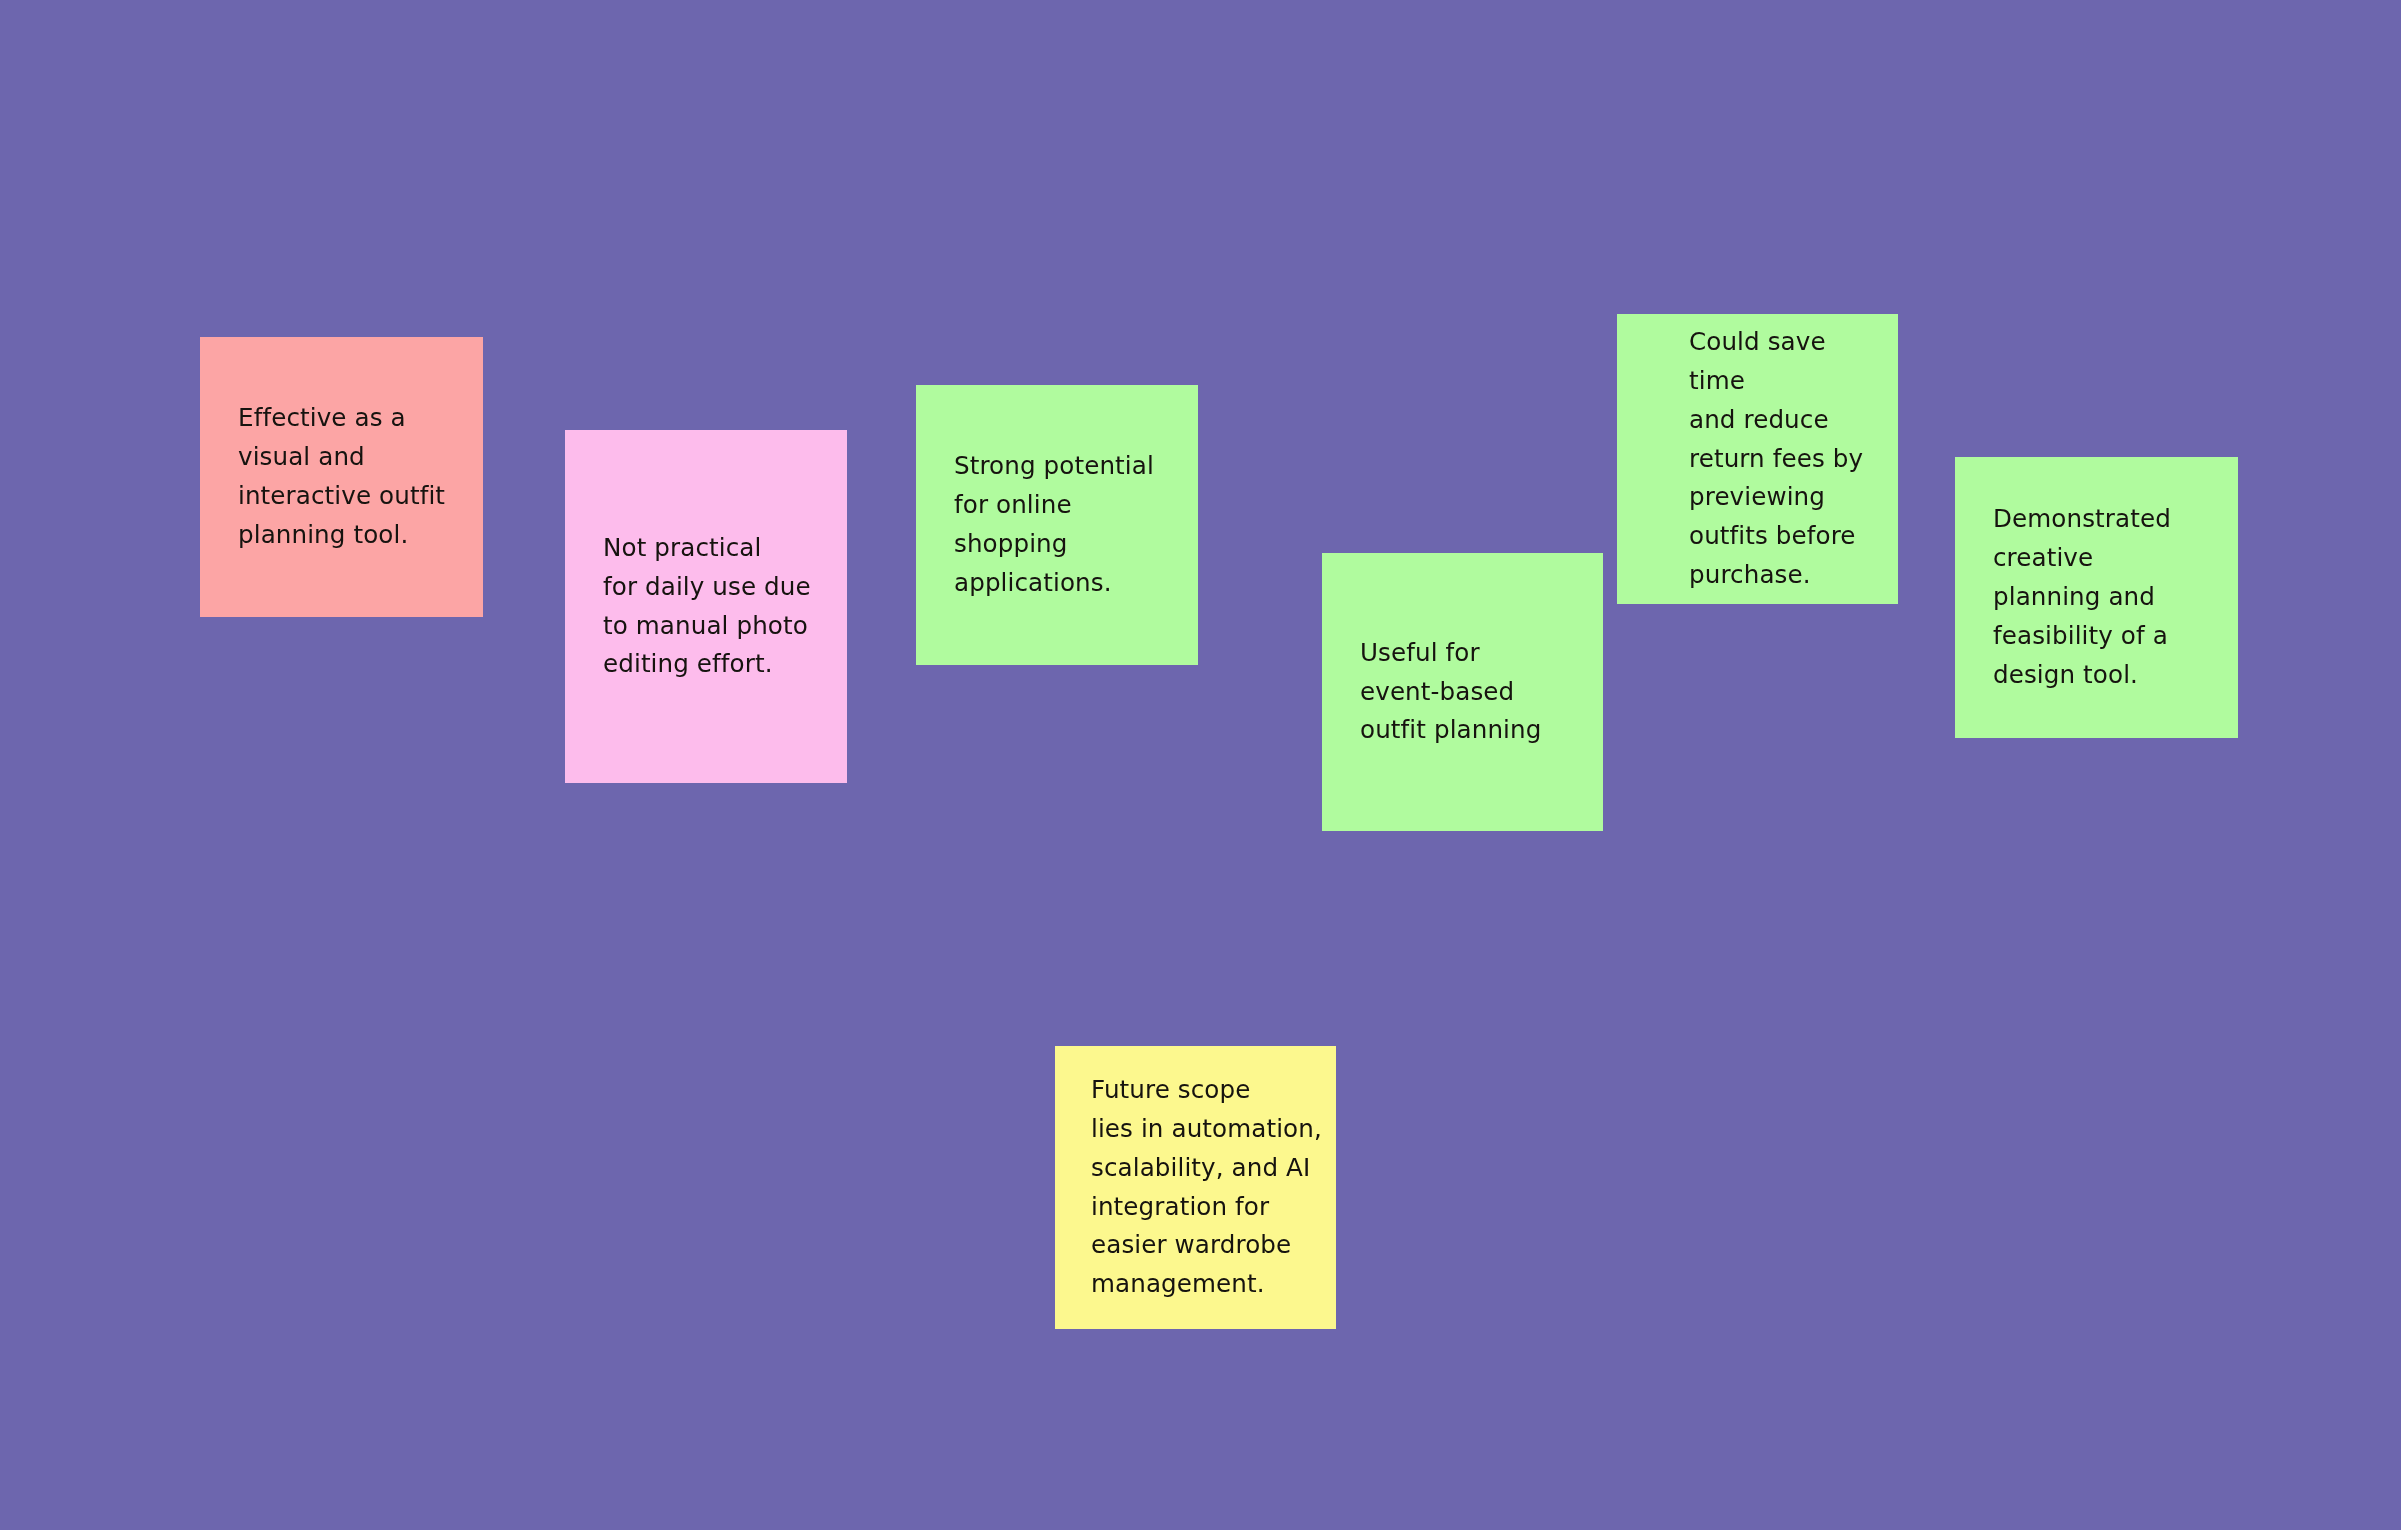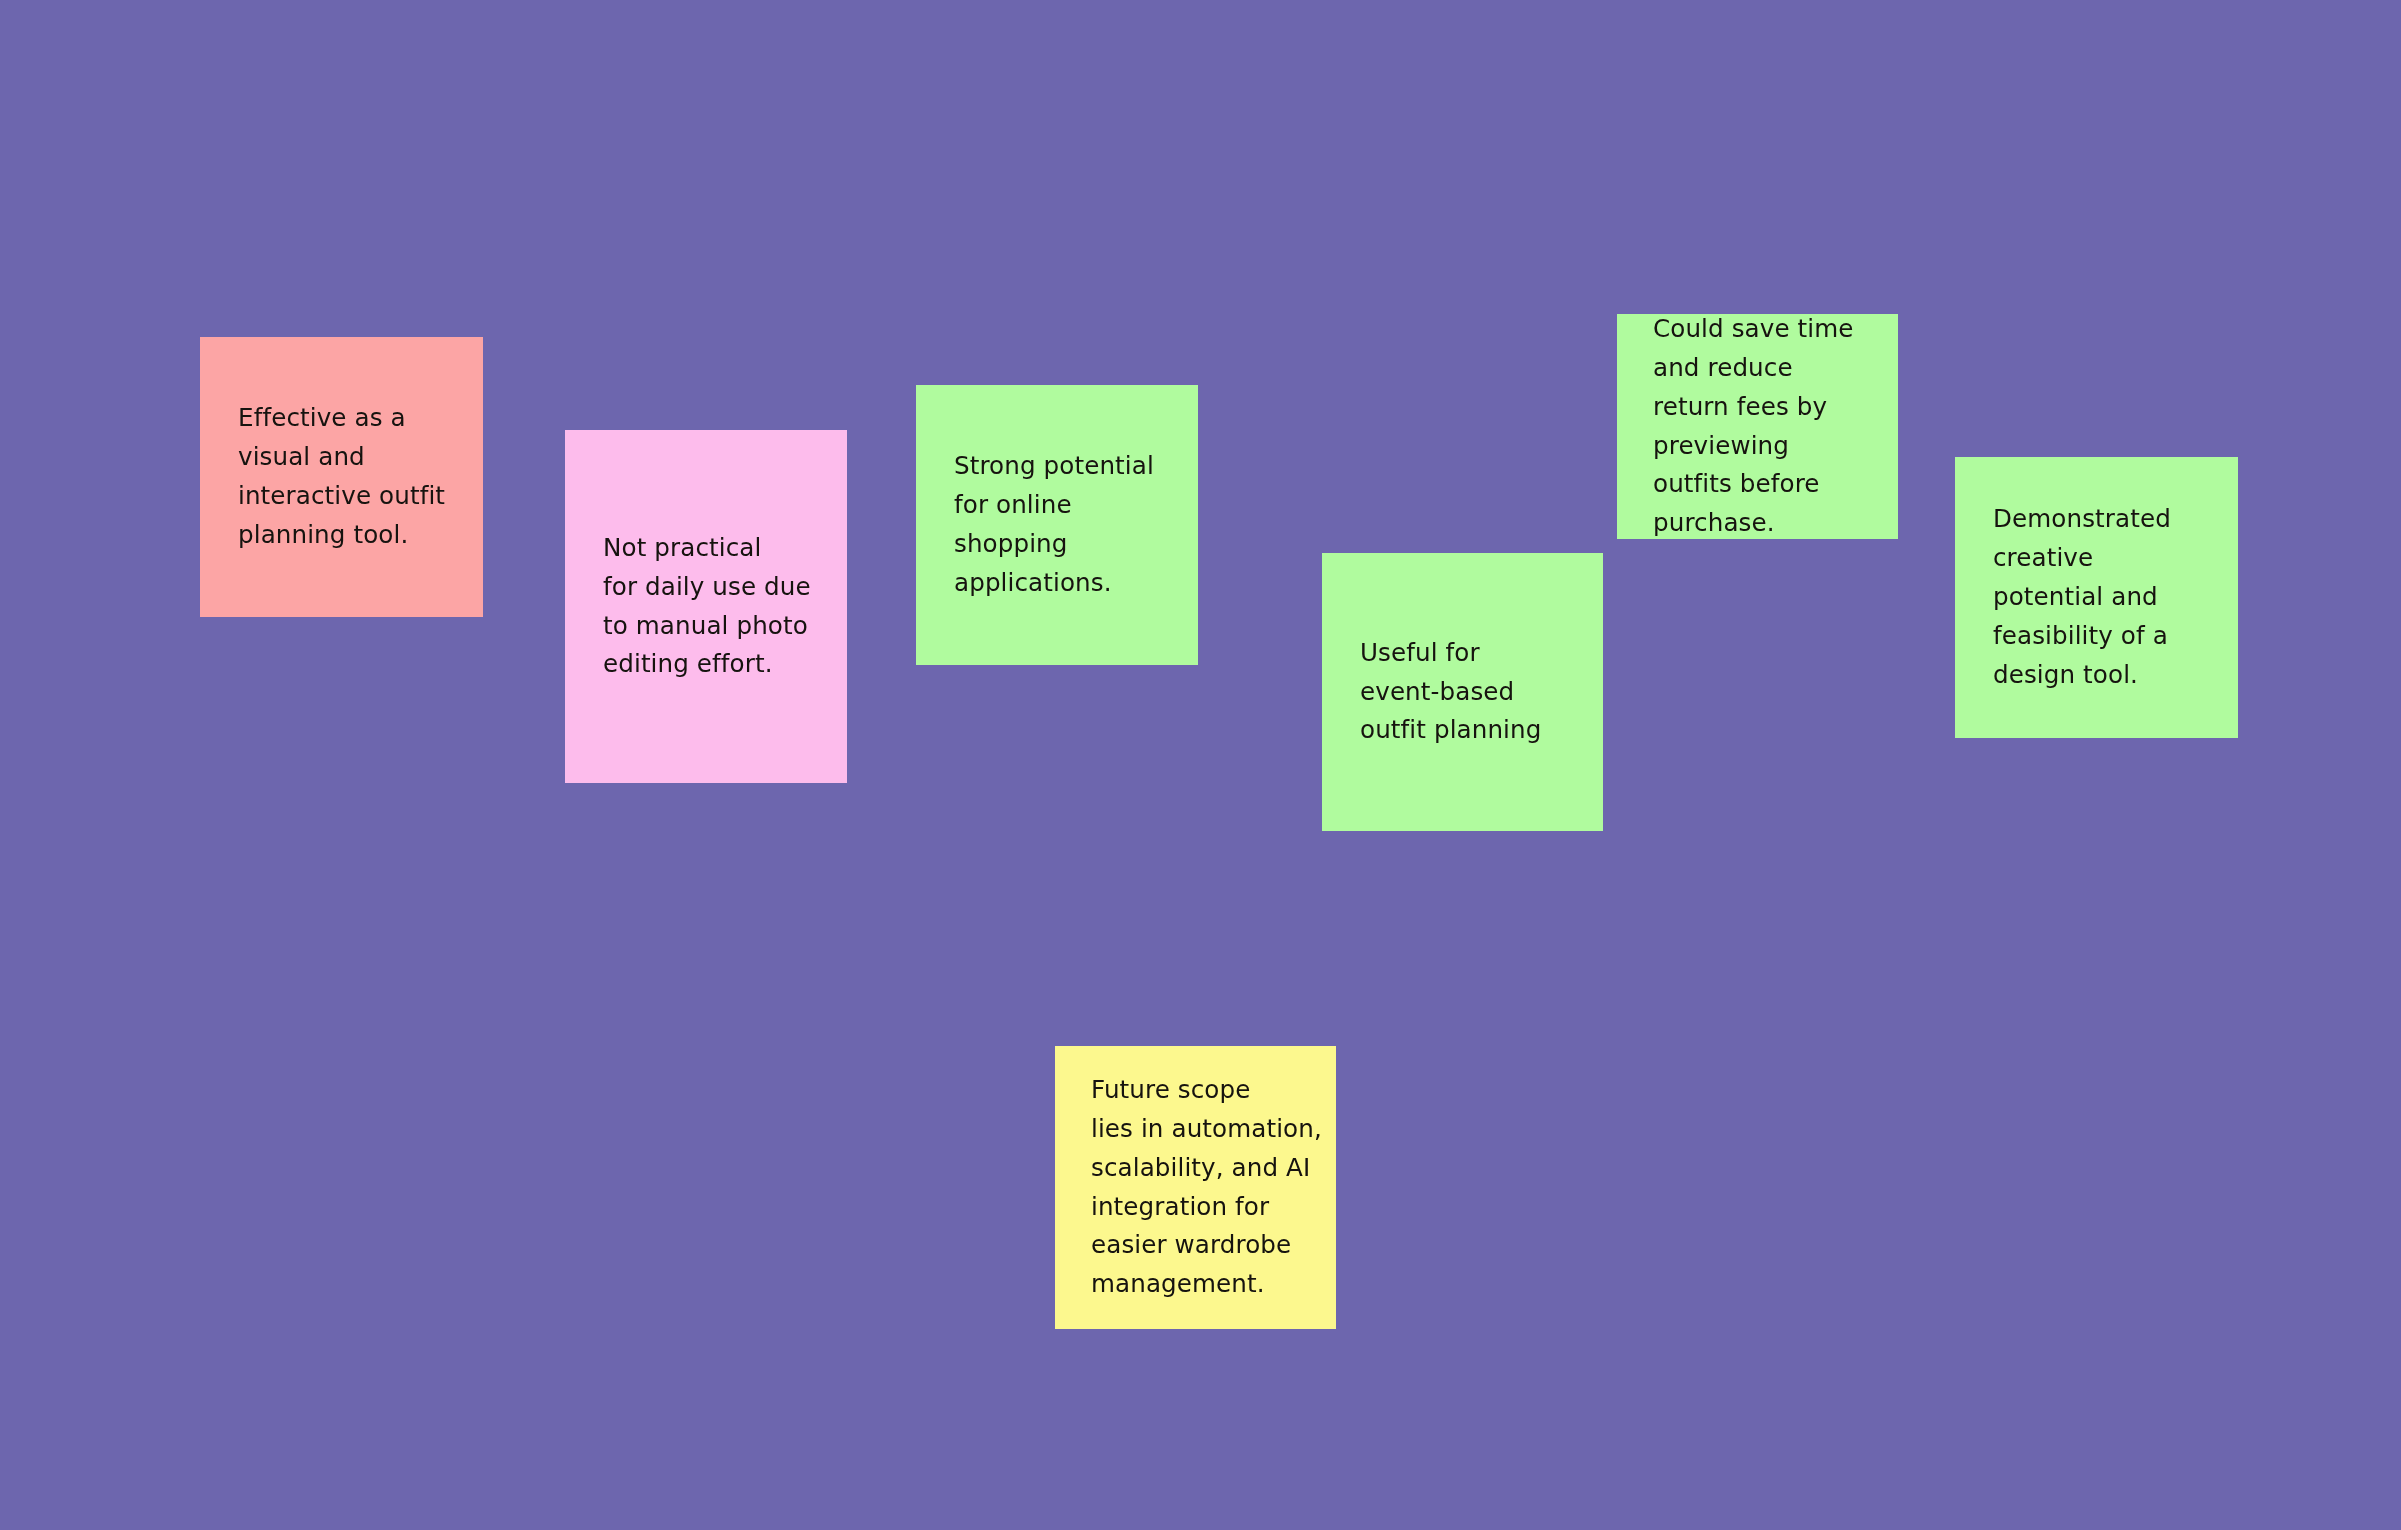--- a/index.html
+++ b/index.html
@@ -58,21 +58,21 @@
 
   #note-2 { left: 565px;  top: 430px;  width: 282px; height: 353px; background: #fdbcec; }
   #note-2 .sticky-text { padding-left: 38px; padding-right: 14px; }
 
   #note-3 { left: 916px; top: 385px;  width: 282px; height: 280px; background: #b0fb9e; }
   #note-3 .sticky-text { padding-left: 38px; padding-right: 14px; }
 
   #note-4 { left: 1278px; top: 553px;  width: 281px; height: 278px; background: #b0fb9e; margin-left: 44px; }
   #note-4 .sticky-text { padding-left: 38px; padding-right: 14px; }
 
-  #note-5 { left: 1617px; top: 314px;  width: 281px; height: 225px; background: #b0fb9e; }
+  #note-5 { left: 1617px; top: 314px;  width: 281px; height: 290px; background: #b0fb9e; padding-left: 36px; }
   #note-5 .sticky-text { padding-left: 36px; padding-right: 11.7px; }
 
   #note-6 { left: 1955px; top: 457px;  width: 283px; height: 281px; background: #b0fb9e; }
   #note-6 .sticky-text { padding-left: 38px; padding-right: 13px; }
 
   #note-7 { left: 1055px; top: 1046px; width: 281px; height: 283px; background: #fcf88e; }
   #note-7 .sticky-text { padding-left: 36px; padding-right: 11.7px; }
 </style>
 </head>
 <body>
@@ -112,21 +112,21 @@
 and reduce
 return fees by
 previewing
 outfits before
 purchase.</div>
   </div>
 
   <div class="sticky" id="note-6">
     <div class="sticky-text">Demonstrated
 creative
-potential and
+planning and
 feasibility of a
 design tool.</div>
   </div>
 
   <div class="sticky" id="note-7">
     <div class="sticky-text">Future scope
 lies in automation,
 scalability, and AI
 integration for
 easier wardrobe

